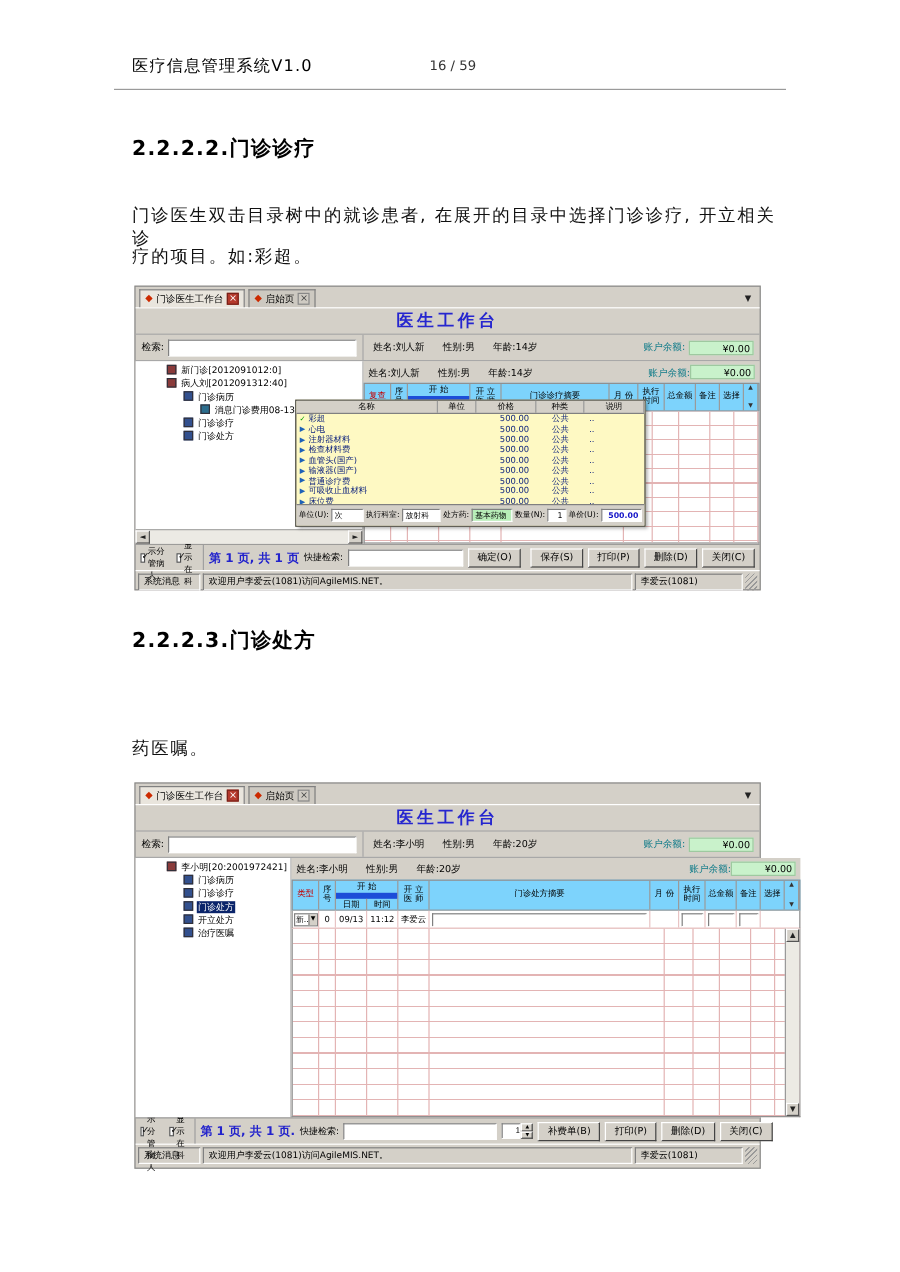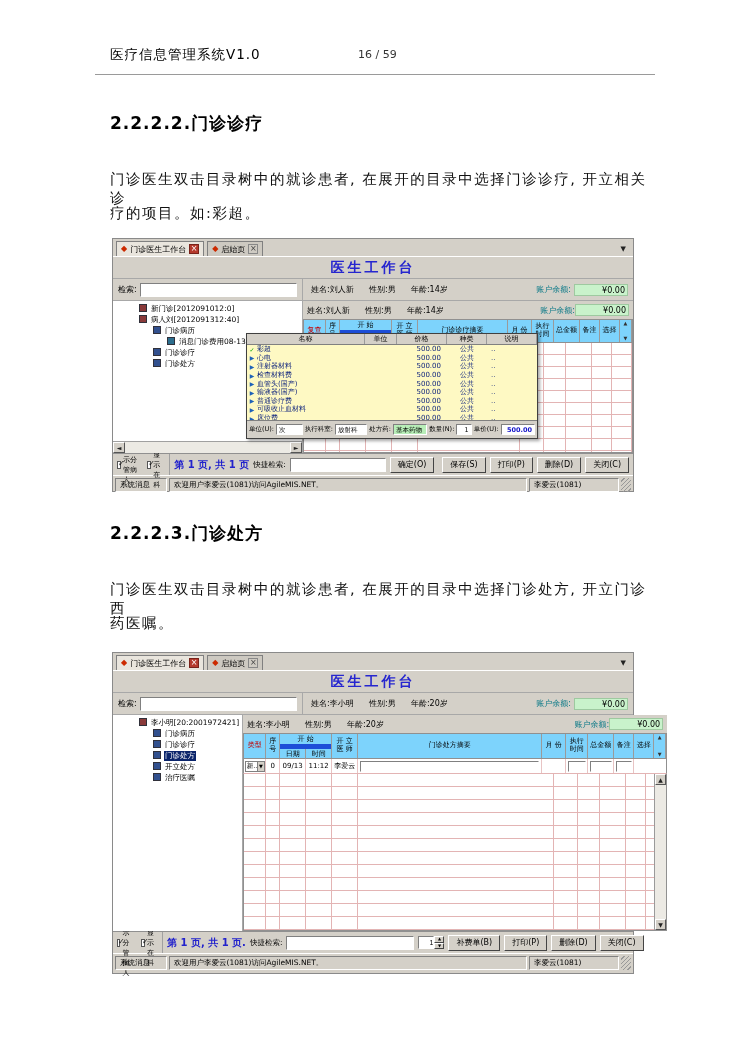--- a/index.html
+++ b/index.html
@@ -364,21 +364,20 @@
     </div>
     <div class="statusbar">
       <div class="scell sleft">系统消息</div>
       <div class="scell msg">欢迎用户李爱云(1081)访问AgileMIS.NET。</div>
       <div class="scell user">李爱云(1081)</div>
       <div class="grip"></div>
     </div>
   </div>
 
   <div class="sec-heading" style="top:522px;">2.2.2.3.门诊处方</div>
-  <div class="para-line" style="top:580px;">门诊医生双击目录树中的就诊患者, 在展开的目录中选择门诊处方, 开立门诊西</div>
   <div class="para-line" style="top:614px;">药医嘱。</div>
 
   <div class="win s2" style="top:652px; height:322px;">
     <div class="tabbar">
       <div class="tab active">
         <span class="diamond">◆</span>
         <span>门诊医生工作台</span>
         <span class="closebox">×</span>
       </div>
       <div class="tab">

